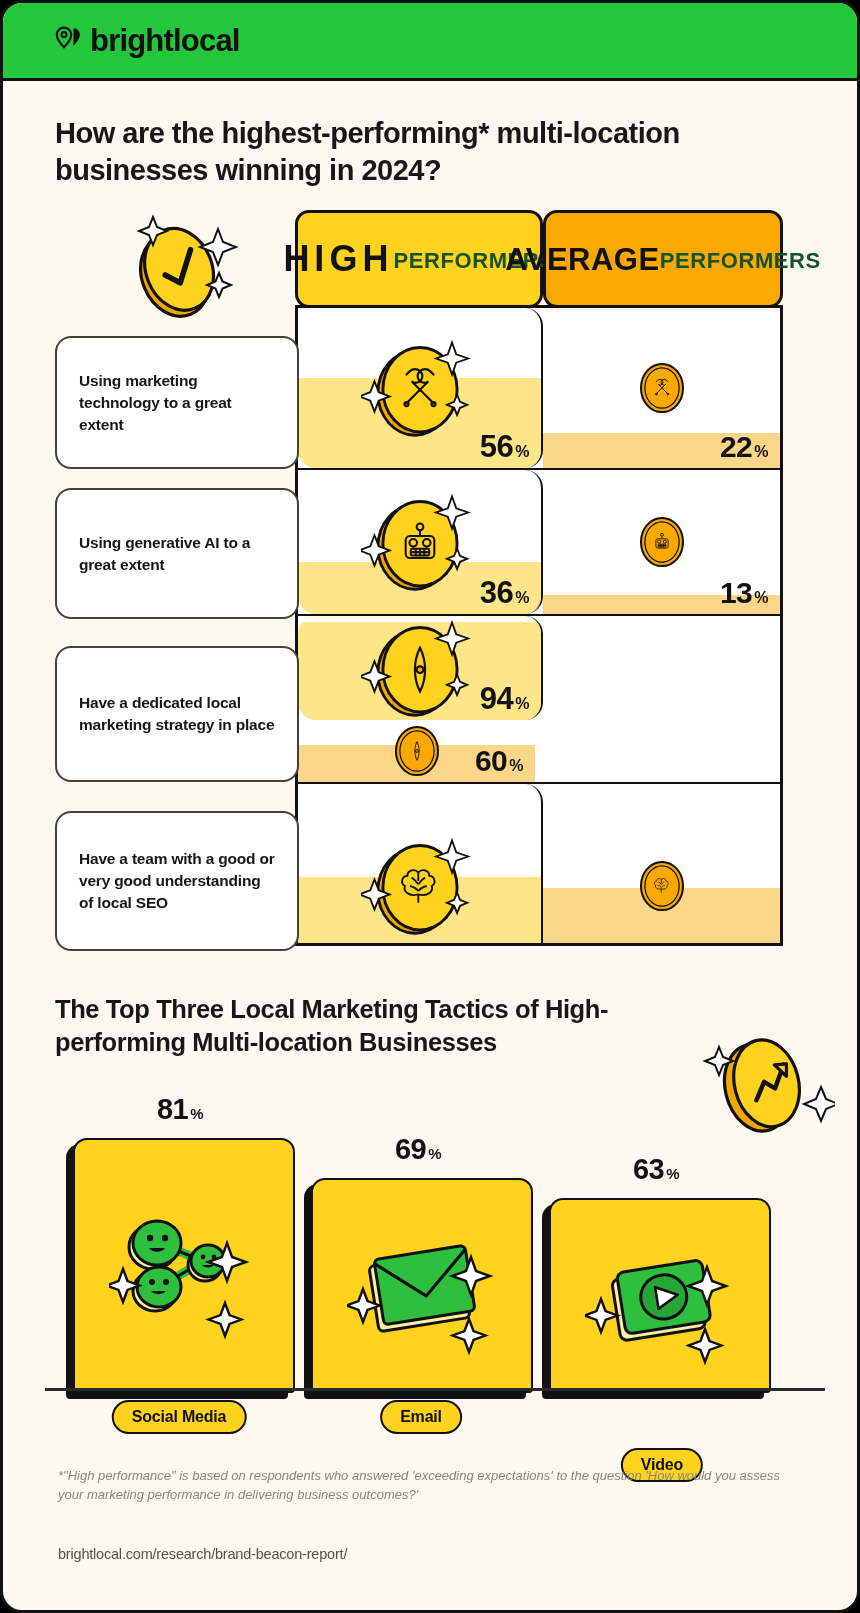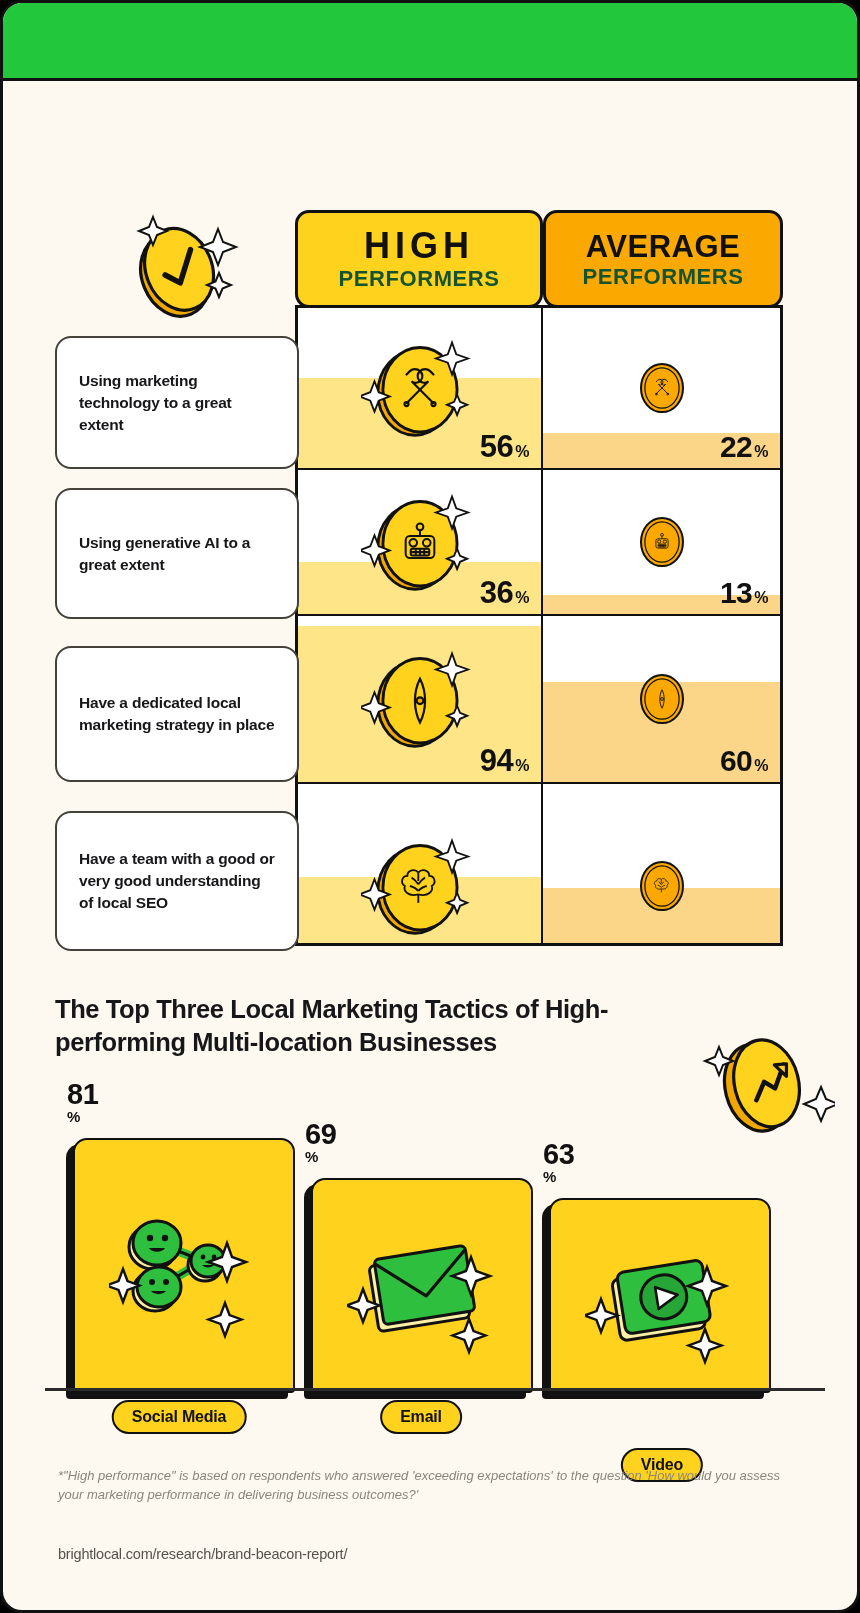--- a/index.html
+++ b/index.html
@@ -52,21 +52,21 @@
 
   
   .matrix {
     position: absolute; left: 292px; top: 207px;
     width: 488px; height: 736px;
   }
   .mcol-head {
     position: absolute; top: 0; height: 98px;
     border: 3px solid #111111;
     border-radius: 14px;
-    display: flex; flex-direction: column;
+    display: flex; flex-direction: row;
     align-items: center; justify-content: center;
     z-index: 4;
   }
   .mcol-head.high  { left: 0;   width: 248px; background: #FFD21E; }
   .mcol-head.avg   { left: 248px; width: 240px; background: #FBA900; }
   .mh-big {
     font-size: 36px; font-weight: 800; color: #111111;
     letter-spacing: 5px; line-height: 1;
   }
   .mh-big.avg-big { letter-spacing: 0.5px; font-size: 31px; }
@@ -82,21 +82,21 @@
     background: #FFFFFF;
     overflow: hidden;
     z-index: 2;
   }
   .mrow { position: relative; width: 100%; display: flex; }
   .mrow + .mrow { border-top: 2px solid #111111; }
   .mcell {
     position: relative; overflow: hidden;
     background: #FFFFFF;
   }
-  .mcell.high { width: 245px; border-right: 2px solid #111111; }
+  .mcell.high { width: 245px; border-right: 2px solid #111111; border-radius: 18px; }
   .mcell.avg  { width: 237px; }
   .fill {
     position: absolute; left: 0; bottom: 0; width: 100%;
   }
   .mcell.high .fill { background: #FDE588; }
   .mcell.avg  .fill { background: #FBD689; }
   .cell-inner {
     position: relative; width: 100%; height: 100%;
     display: flex; align-items: center; justify-content: center;
   }
@@ -133,21 +133,21 @@
     line-height: 1.3; letter-spacing: -0.4px;
   }
 
   .bars { position: absolute; left: 52px; top: 1090px; width: 760px; height: 300px; }
   .bargroup { position: absolute; bottom: 0; width: 230px; }
   .bar-val {
     position: absolute; left: 0; width: 100%;
     text-align: center;
     font-size: 29px; font-weight: 800; color: #111111;
     letter-spacing: -0.5px; line-height: 1;
-    display: flex; align-items: baseline; justify-content: center; flex-direction: column;
+    display: flex; align-items: baseline; justify-content: center;
   }
   .bar-val .sym { font-size: 15px; font-weight: 800; margin-left: 2px; }
   .bar {
     position: absolute; left: 8px; bottom: 0;
     width: 222px;
     background: #FFD21E;
     border: 2.5px solid #111111;
     border-radius: 14px 14px 4px 4px;
     box-shadow: -7px 6px 0 #111111;
   }
@@ -184,22 +184,31 @@
     position: absolute; left: 55px; top: 1543px;
     font-size: 14.5px; color: #55524C; letter-spacing: -0.2px;
   }
 </style>
 </head>
 <body>
 
 <div id="page">
 
   <div class="topbar">
+    <div class="logo-wrap">
+      <svg class="logo-mark" viewBox="0 0 28 30">
+        <path d="M9 1.6C5 1.6 1.8 4.8 1.8 8.8c0 5 7.2 12.5 7.2 12.5s7.2-7.5 7.2-12.5c0-4-3.2-7.2-7.2-7.2z" fill="none" stroke="#101010" stroke-width="2.1"></path>
+        <circle cx="9" cy="8.6" r="2.5" fill="none" stroke="#101010" stroke-width="2"></circle>
+        <path d="M18.5 2.2c3.6 0 6.3 2.9 6.3 6.6 0 4.6-6.3 11-6.3 11z" fill="#101010"></path>
+      </svg>
+      <div class="logo-text">brightlocal</div>
+    </div>
   </div>
 
+  <div class="h1">How are the highest-performing* multi-location businesses winning in 2024?</div>
 
   <svg class="coin-top" viewBox="0 0 130 130">
     <g transform="rotate(-22 65 70)">
       <ellipse cx="58" cy="74" rx="33" ry="42" fill="#F0A800" stroke="#111" stroke-width="3.2"></ellipse>
       <ellipse cx="64" cy="70" rx="33" ry="42" fill="#FFD21E" stroke="#111" stroke-width="3.2"></ellipse>
       <path d="M49 70 l11 13 l22 -27" fill="none" stroke="#111" stroke-width="5.5" stroke-linecap="round" stroke-linejoin="round"></path>
     </g>
     <path d="M38 18 l4 10 l10 4 l-10 4 l-4 10 l-4 -10 l-10 -4 l10 -4 z" fill="#FFF" stroke="#111" stroke-width="2"></path>
     <path d="M103 30 l5 13 l13 5 l-13 5 l-5 13 l-5 -13 l-13 -5 l13 -5 z" fill="#FFF" stroke="#111" stroke-width="2"></path>
     <path d="M104 74 l3.5 8.5 l8.5 3.5 l-8.5 3.5 l-3.5 8.5 l-3.5 -8.5 l-8.5 -3.5 l8.5 -3.5 z" fill="#FFF" stroke="#111" stroke-width="2"></path>
@@ -317,21 +326,21 @@
                   </g>
     </g>
   </svg>
             </div>
       <div class="pct">
               <span>13</span>
               <span class="sym">%</span>
             </div>
     </div>
         </div>
-        <div class="mrow" style="height: 168px;">
+        <div class="mrow" style="height: 168px; flex-direction: column;">
     <div class="mcell high">
       <div class="fill" style="height:94%"></div>
       <div class="cell-inner">
               <svg viewBox="0 0 140 140" width="118" height="118">
     <g transform="translate(70,72)">
       <ellipse cx="-6" cy="4" rx="44" ry="50" fill="#F0A800" stroke="#111" stroke-width="3.4"></ellipse>
       <ellipse cx="0" cy="0" rx="44" ry="50" fill="#FFD21E" stroke="#111" stroke-width="3.4"></ellipse>
       <g transform="scale(1)">
                     <g stroke="#111" stroke-width="2.6" fill="none">
                       <path d="M0 -26 C8 -10 8 10 0 26 C-8 10 -8 -10 0 -26 Z"></path>

